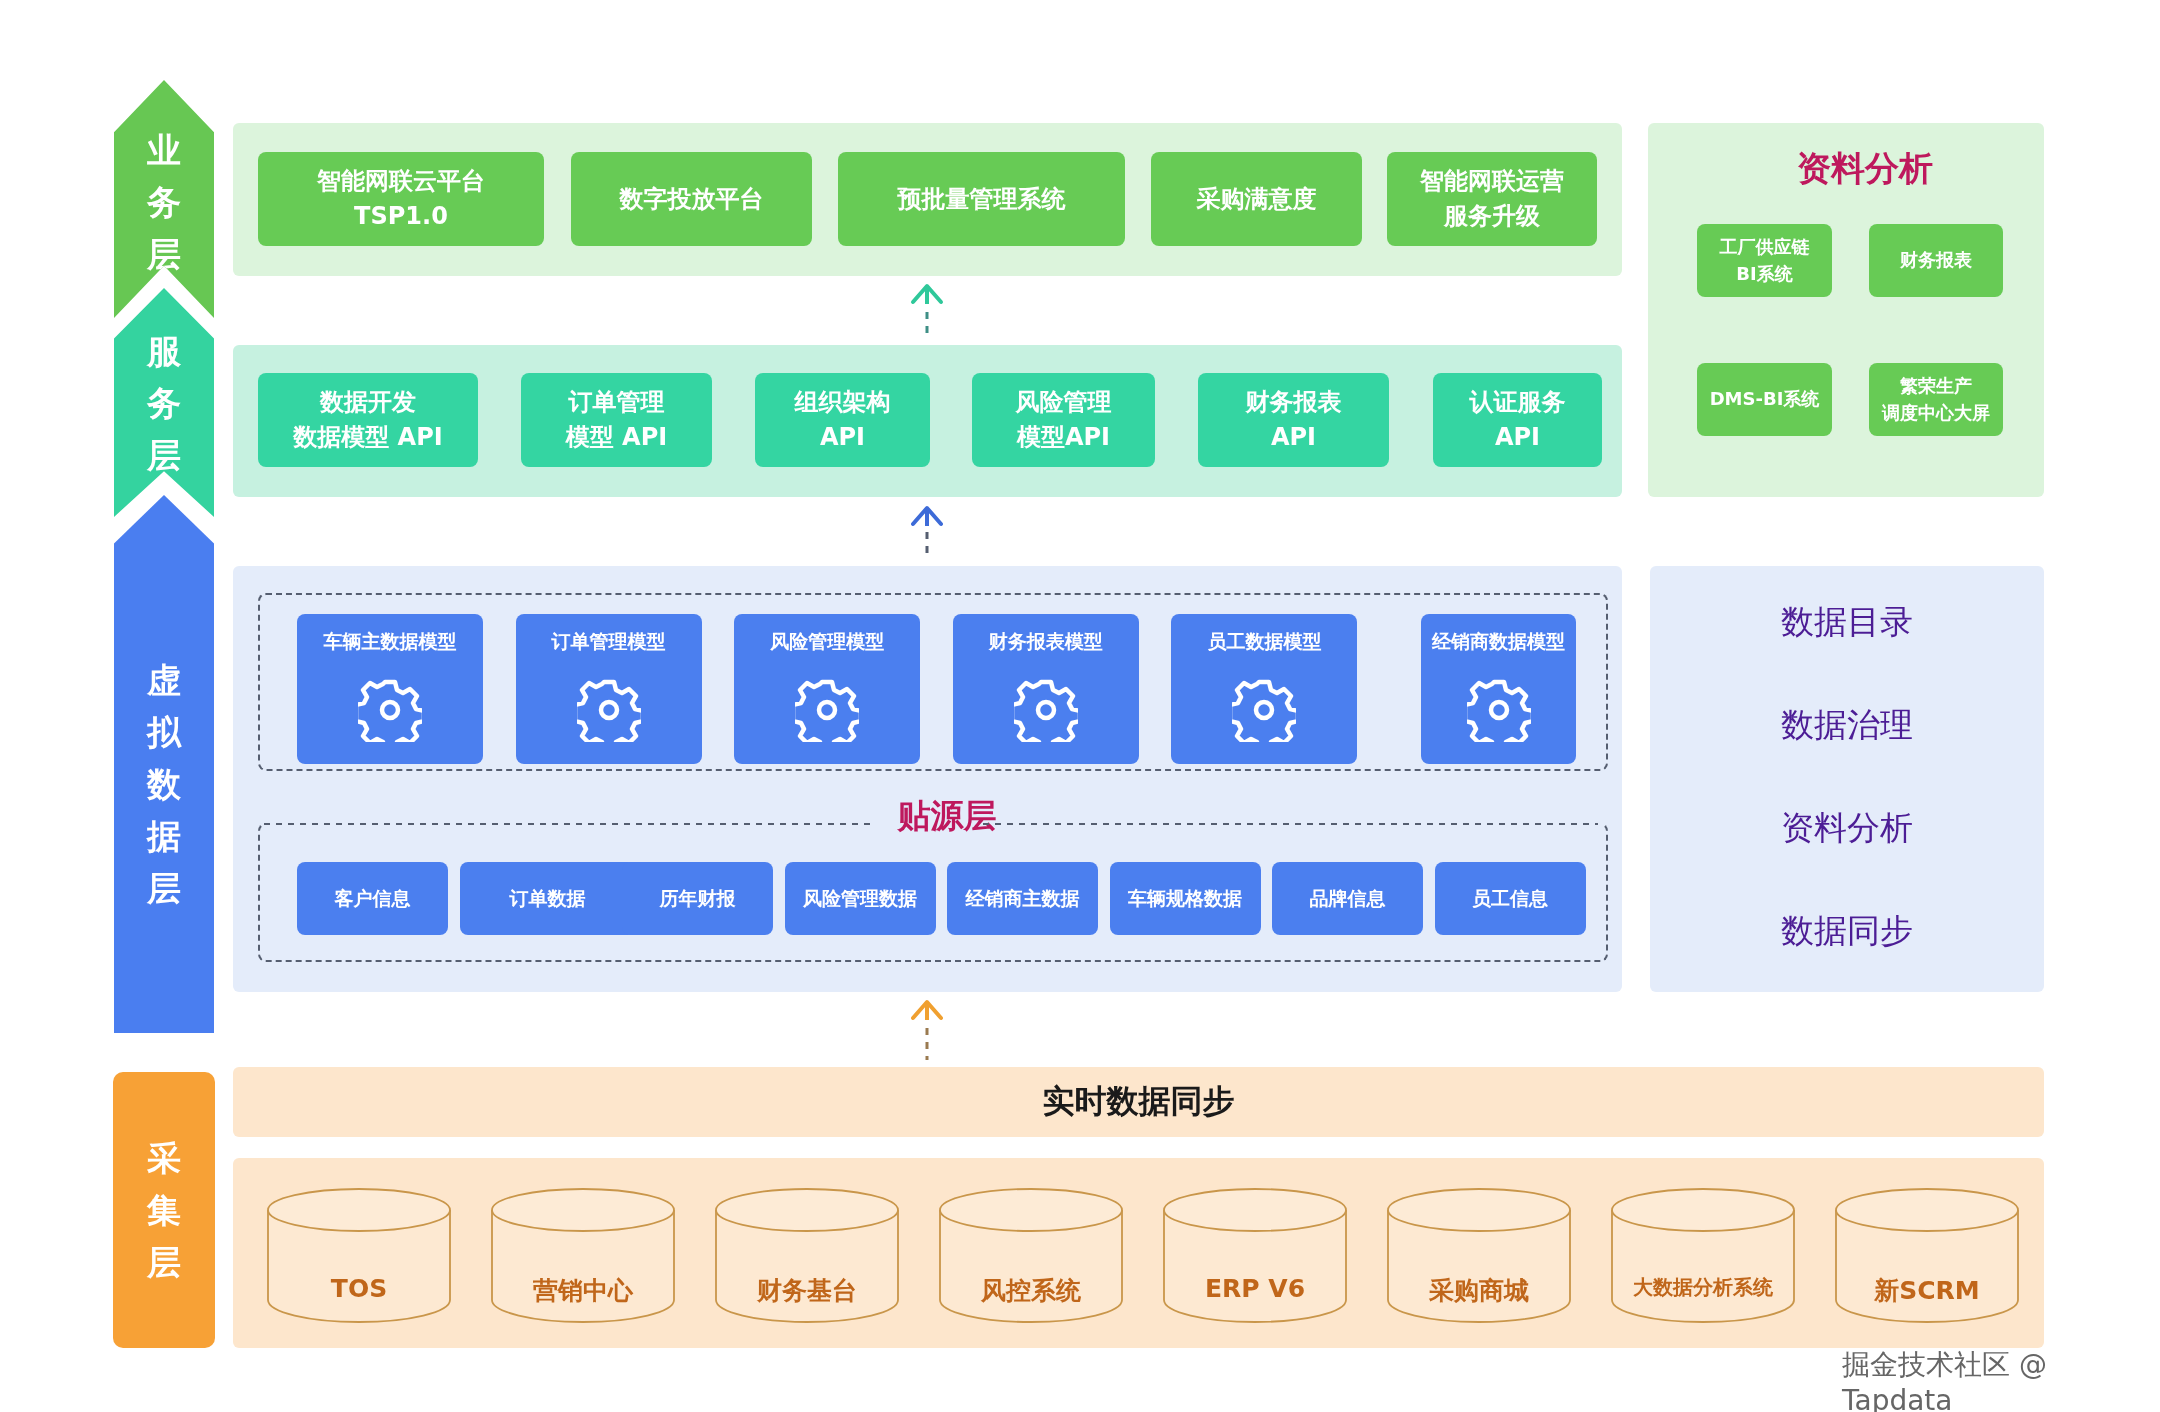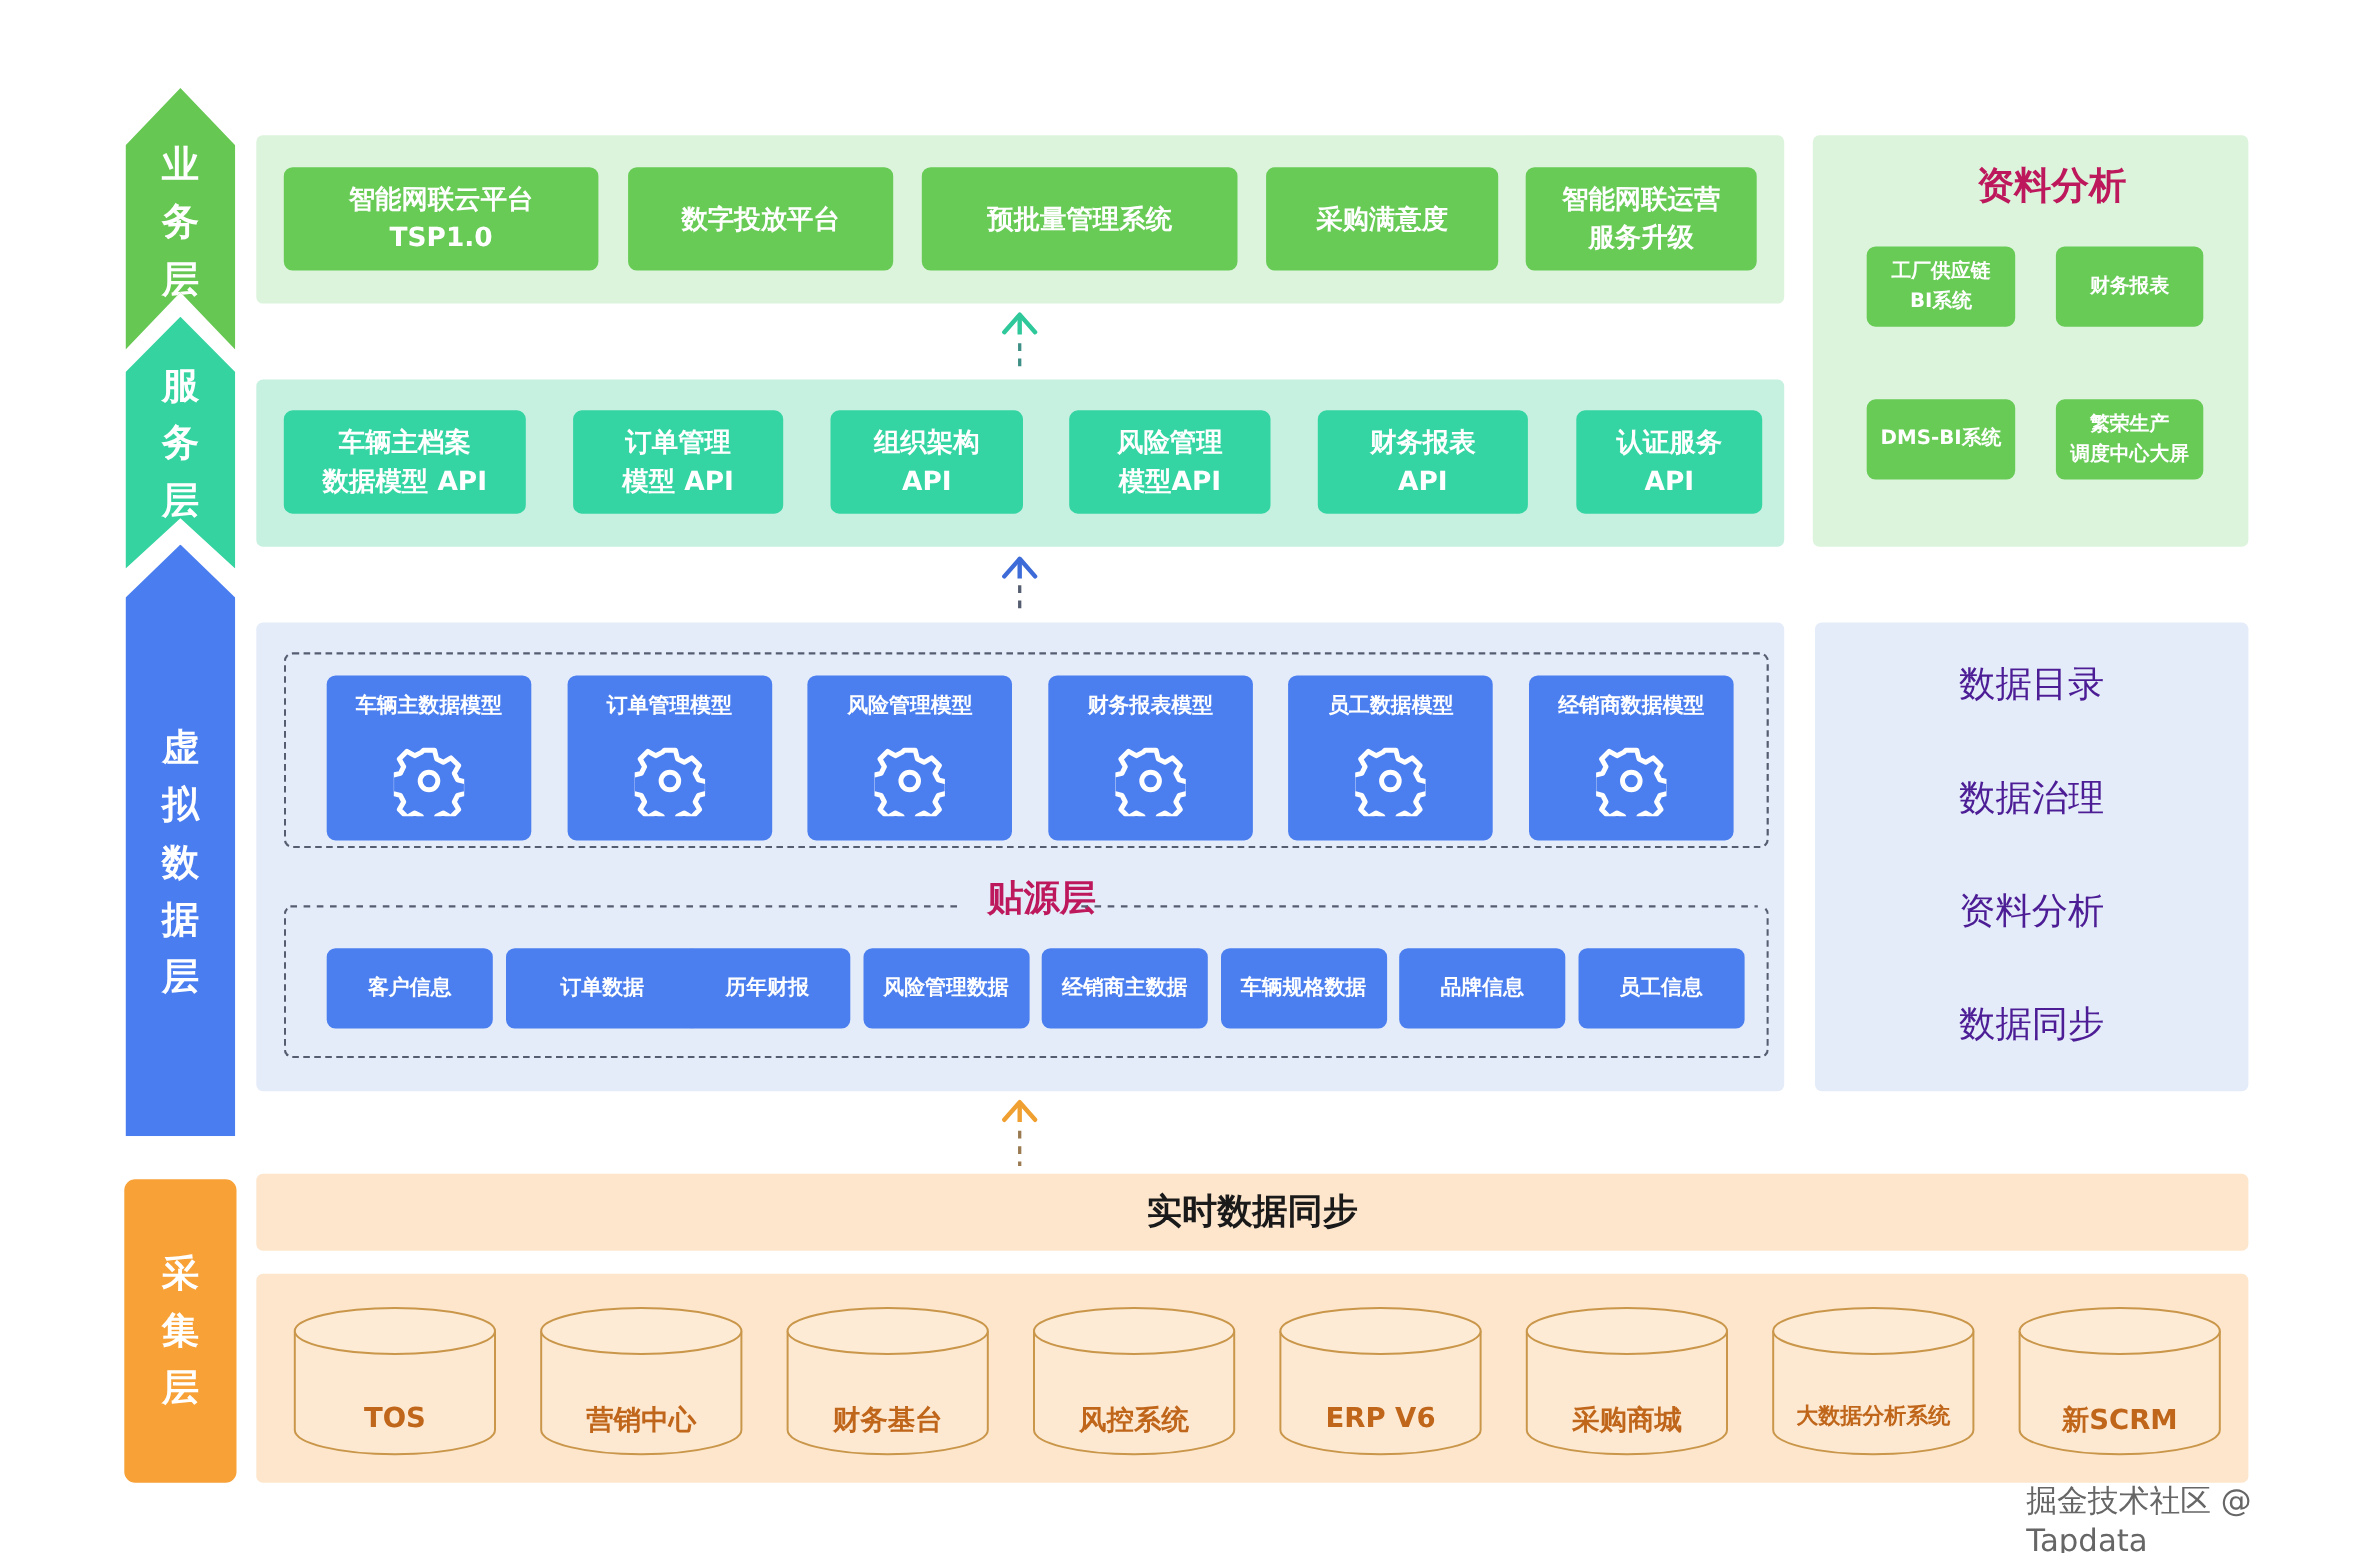--- a/index.html
+++ b/index.html
@@ -114,21 +114,21 @@
 </div>
 
 <svg class="flow-arrow" style="left:907px;top:280px;" width="40" height="62">
   <polyline points="6,22 20,6 34,22" fill="none" stroke="#2fc89a" stroke-width="4" stroke-linecap="round" stroke-linejoin="round"></polyline>
   <line x1="20" y1="8" x2="20" y2="24" stroke="#2fc89a" stroke-width="4"></line>
   <line x1="20" y1="32" x2="20" y2="60" stroke="#3e8f86" stroke-width="3" stroke-dasharray="7,7"></line>
 </svg>
 
 <div class="panel p-teal" style="left:233px;top:345px;width:1389px;height:152px;"></div>
 <div class="card c-teal" style="left:258px;top:373px;width:220px;height:94px;">
-  <span>车辆主档案</span>
+  <span>数据开发</span>
   <span>数据模型 API</span>
 </div>
 <div class="card c-teal" style="left:521px;top:373px;width:191px;height:94px;">
   <span>订单管理</span>
   <span>模型 API</span>
 </div>
 <div class="card c-teal" style="left:755px;top:373px;width:175px;height:94px;">
   <span>组织架构</span>
   <span>API</span>
 </div>
@@ -182,21 +182,21 @@
         <circle cx="32" cy="32" r="8" fill="none" stroke="#fff" stroke-width="4.5"></circle>
       </svg>
     </div>
     <div class="card c-blue model-card" style="left: 1171.4px; top: 614px; width: 186px; height: 136px;">
       <span>员工数据模型</span>
       <svg width="64" height="64" viewBox="0 0 64 64">
         <path d="M27 4h10l2 8 6 3 7-4 7 7-4 7 3 6 8 2v10l-8 2-3 6 4 7-7 7-7-4-6 3-2 8H27l-2-8-6-3-7 4-7-7 4-7-3-6-8-2V27l8-2 3-6-4-7 7-7 7 4 6-3z" fill="none" stroke="#fff" stroke-width="4.5" stroke-linejoin="round"></path>
         <circle cx="32" cy="32" r="8" fill="none" stroke="#fff" stroke-width="4.5"></circle>
       </svg>
     </div>
-    <div class="card c-blue model-card" style="left: 1390px; top: 614px; width: 186px; height: 136px;">
+    <div class="card c-blue model-card" style="left: 1421px; top: 614px; width: 155px; height: 136px;">
       <span>经销商数据模型</span>
       <svg width="64" height="64" viewBox="0 0 64 64">
         <path d="M27 4h10l2 8 6 3 7-4 7 7-4 7 3 6 8 2v10l-8 2-3 6 4 7-7 7-7-4-6 3-2 8H27l-2-8-6-3-7 4-7-7 4-7-3-6-8-2V27l8-2 3-6-4-7 7-7 7 4 6-3z" fill="none" stroke="#fff" stroke-width="4.5" stroke-linejoin="round"></path>
         <circle cx="32" cy="32" r="8" fill="none" stroke="#fff" stroke-width="4.5"></circle>
       </svg>
     </div>
   </div>
 
 <div class="layer-title" style="left:878px;top:794px;width:100px;text-align:center;font-size:33px;background:#e4ecfa;">贴源层</div>
 <div class="dash-box" style="left:258px;top:823px;width:1346px;height:135px;border-top-color:transparent;"></div>

